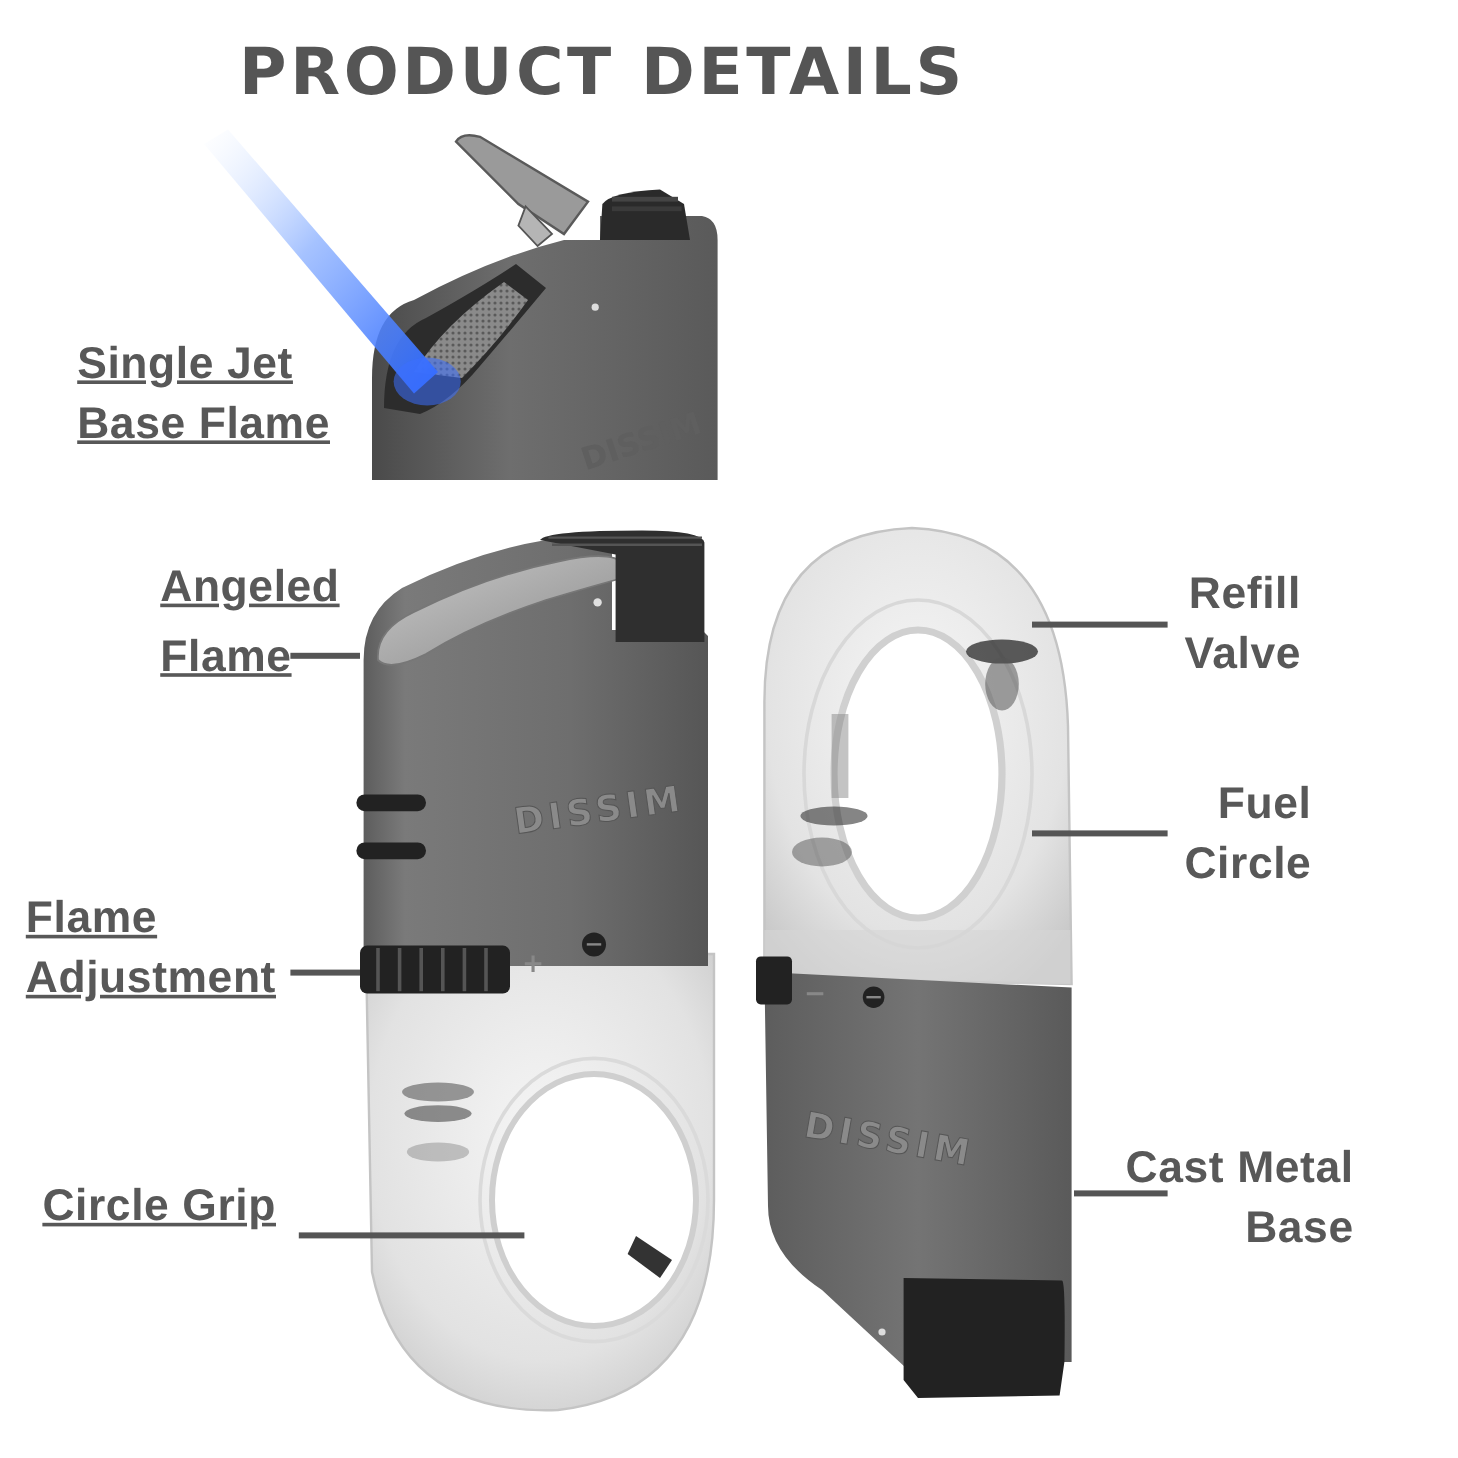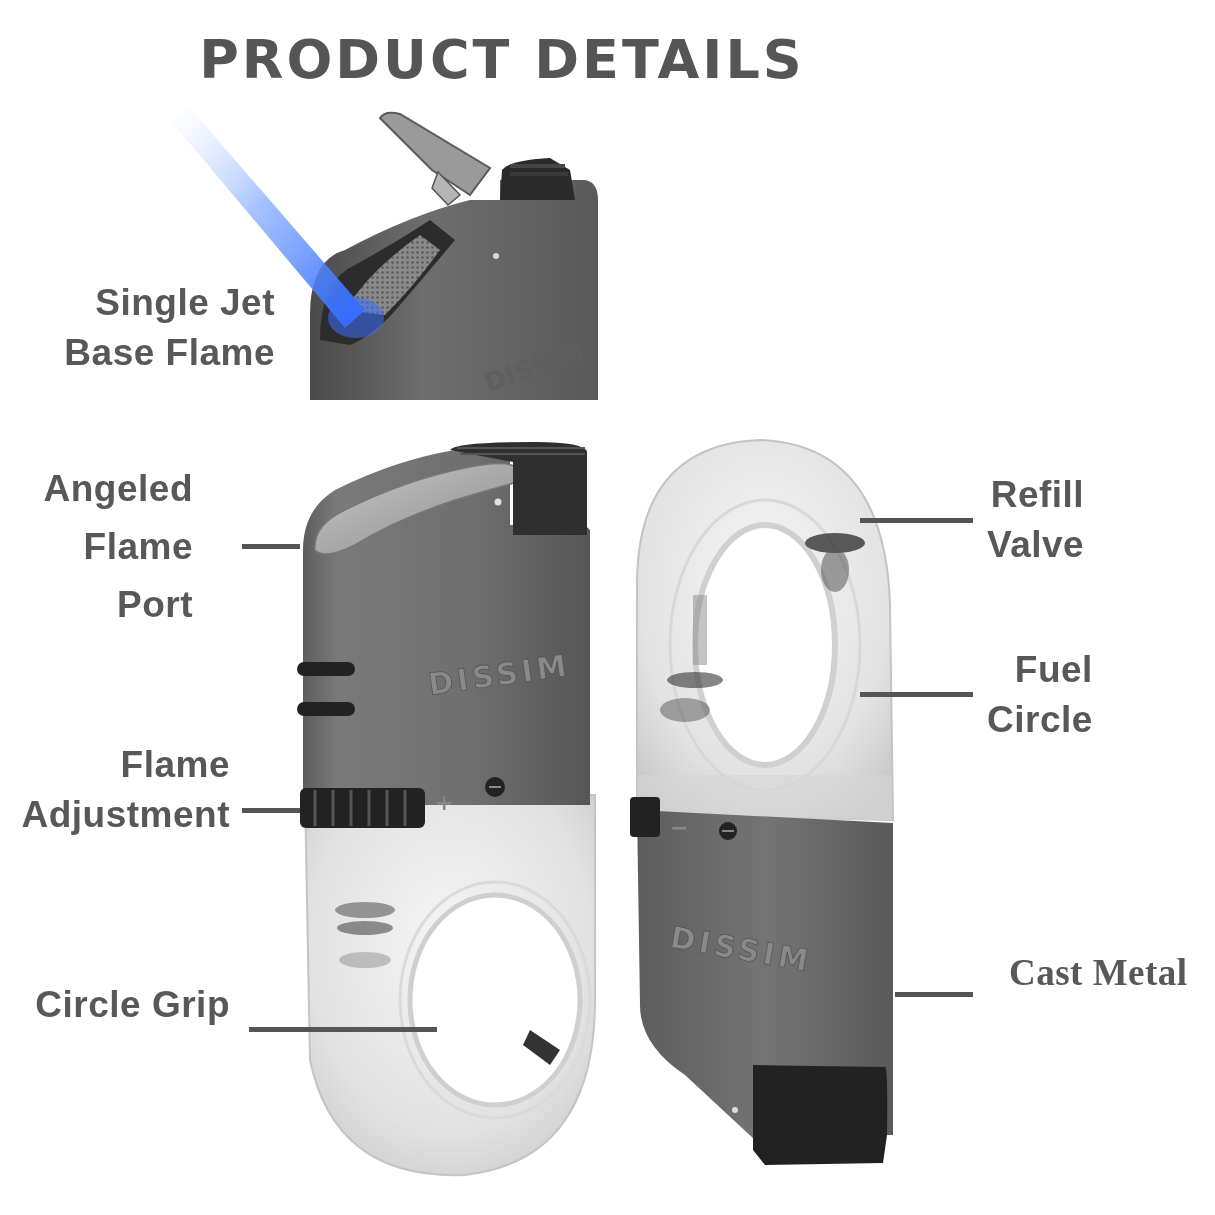--- a/index.html
+++ b/index.html
@@ -10,21 +10,21 @@
     position: absolute; left: 0; top: 28px; width: 1004px;
     text-align: center; font-weight: 900; font-size: 54px; letter-spacing: 3px;
     color: #555555; font-family: "DejaVu Sans", sans-serif;
   }
 
   .label {
     position: absolute; color: #585858; font-weight: 700; font-size: 37px;
     line-height: 50px; letter-spacing: 0.5px; white-space: nowrap;
     font-family: "Liberation Sans", sans-serif;
   }
-  .label.right-align { text-align: right; }
+  .label.right-align { text-align: left; text-decoration: underline; }
   .label.left-align { text-align: right; }
   .label span { display: block; }
 
   .leader {
     position: absolute; height: 5px; background: #555555;
   }
 
   .art { position: absolute; }
   svg { display: block; }
 </style>
@@ -169,24 +169,23 @@
     <path d="M128 630 L260 632 Q263 632 262 700 L258 728 L140 730 L128 715 Z" fill="#222"></path>
     <circle cx="110" cy="675" r="3" fill="#ddd"></circle>
   </svg>
 </div>
 
 <div class="label right-align" style="right:940px; top:278px;">
   <span>Single Jet</span>
   <span>Base Flame</span>
 </div>
 
-<div class="label right-align" style="right:1022px; top:460px; line-height:58px;">
+<div class="label right-align" style="right:932px; top:460px; line-height:58px;">
   <span>Angeled</span>
   <span>Flame</span>
-  <span>Port</span>
 </div>
 <div class="leader" style="left:242px; top:544px; width:58px;"></div>
 
 <div class="label right-align" style="right:985px; top:740px;">
   <span>Flame</span>
   <span>Adjustment</span>
 </div>
 <div class="leader" style="left:242px; top:808px; width:58px;"></div>
 
 <div class="label right-align" style="right:985px; top:980px;">
@@ -199,16 +198,17 @@
   <span>Valve</span>
 </div>
 <div class="leader" style="left:860px; top:518px; width:113px;"></div>
 
 <div class="label left-align" style="left:987px; top:645px;">
   <span>Fuel</span>
   <span>Circle</span>
 </div>
 <div class="leader" style="left:860px; top:692px; width:113px;"></div>
 
-<div class="label left-align" style="left:1009px; top:948px;font-family:Liberation Serif, serif;">
+<div class="label left-align" style="left:938px; top:948px;">
   <span>Cast Metal</span>
+  <span>Base</span>
 </div>
 <div class="leader" style="left:895px; top:992px; width:78px;"></div>
 
 </body></html>

